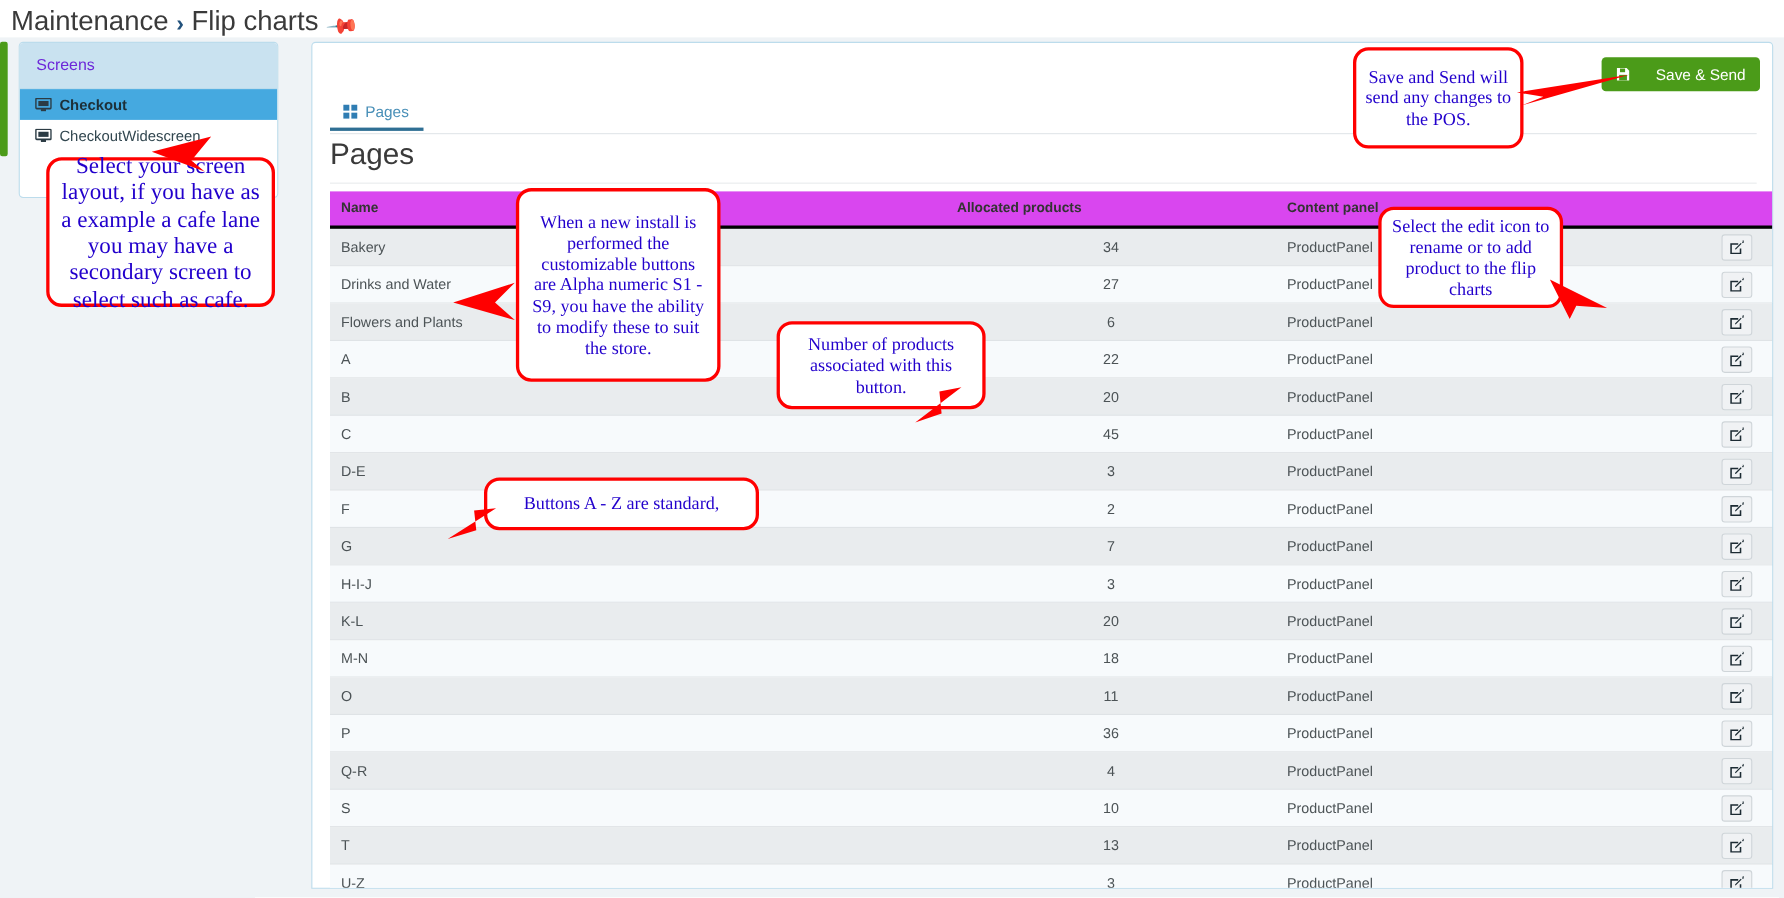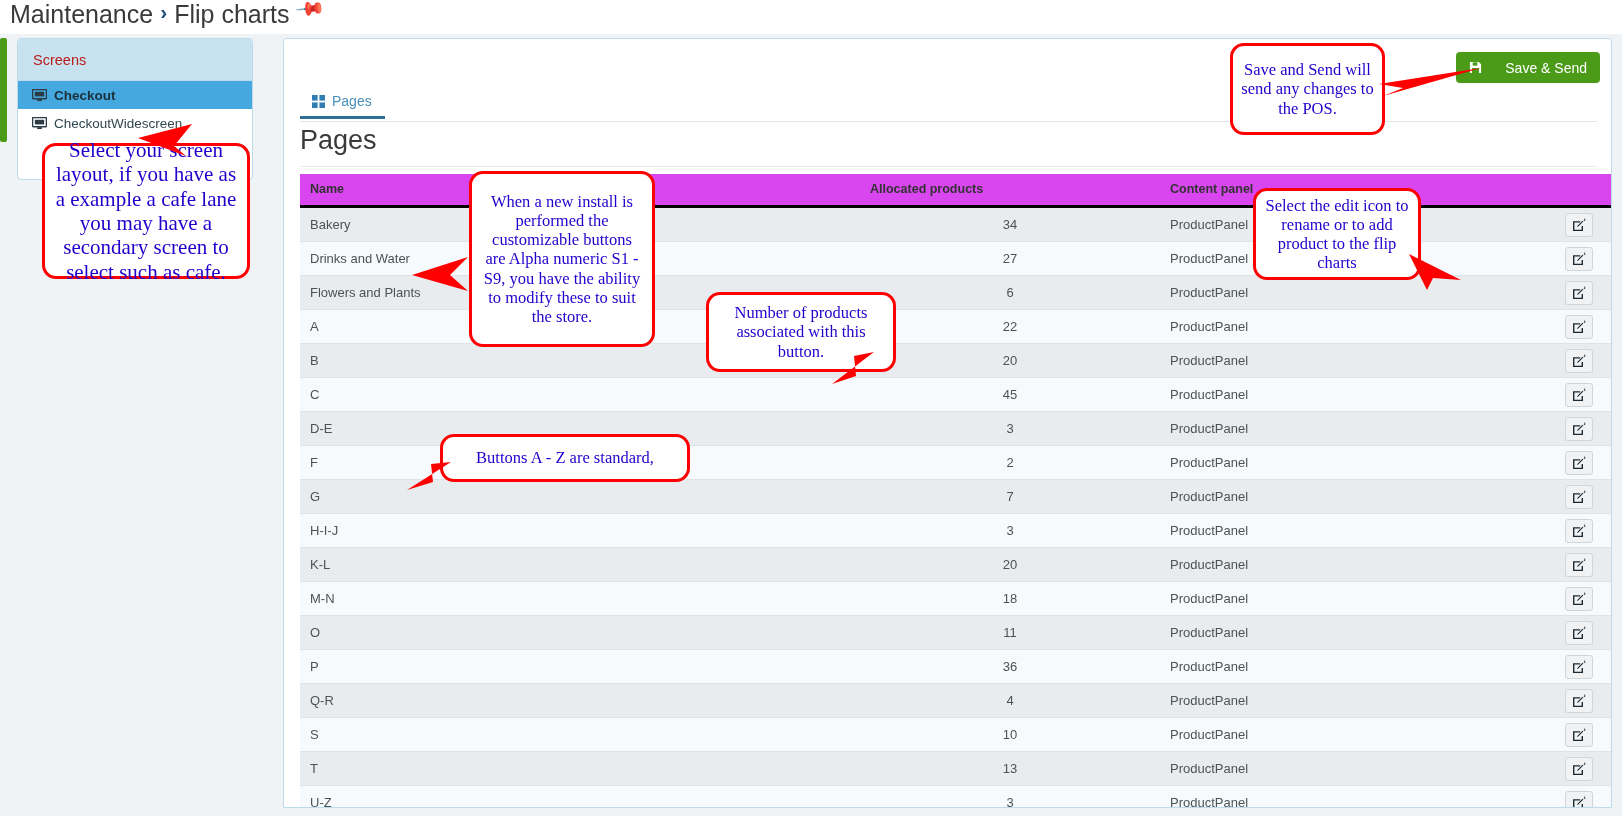--- a/index.html
+++ b/index.html
@@ -16,21 +16,21 @@
     background: #ffffff;
   }
 
   
   #breadcrumb {
     position: absolute;
     left: 10px;
     top: 0px;
     height: 34px;
     display: flex;
-    align-items: flex-start;
+    align-items: flex-end;
     font-size: 25px;
     color: #333333;
     white-space: nowrap;
     letter-spacing: 0px;
   }
   #breadcrumb .crumb-root { color: #3a3a3a; font-weight: 400; }
   #breadcrumb .crumb-sep {
     color: #23527c;
     font-weight: bold;
     margin: 0 7px;
@@ -77,21 +77,21 @@
   }
   #screens-header {
     height: 42px;
     background: #c9e2f0;
     border-bottom: 1px solid #bcdcec;
     box-sizing: border-box;
     display: flex;
     align-items: center;
     padding-left: 15px;
     font-size: 14.5px;
-    color: #b91c1c;
+    color: #6d28d9;
   }
   .screen-item {
     height: 28px;
     display: flex;
     align-items: center;
     padding-left: 14px;
     font-size: 13.5px;
     color: #31464f;
     box-sizing: border-box;
   }

